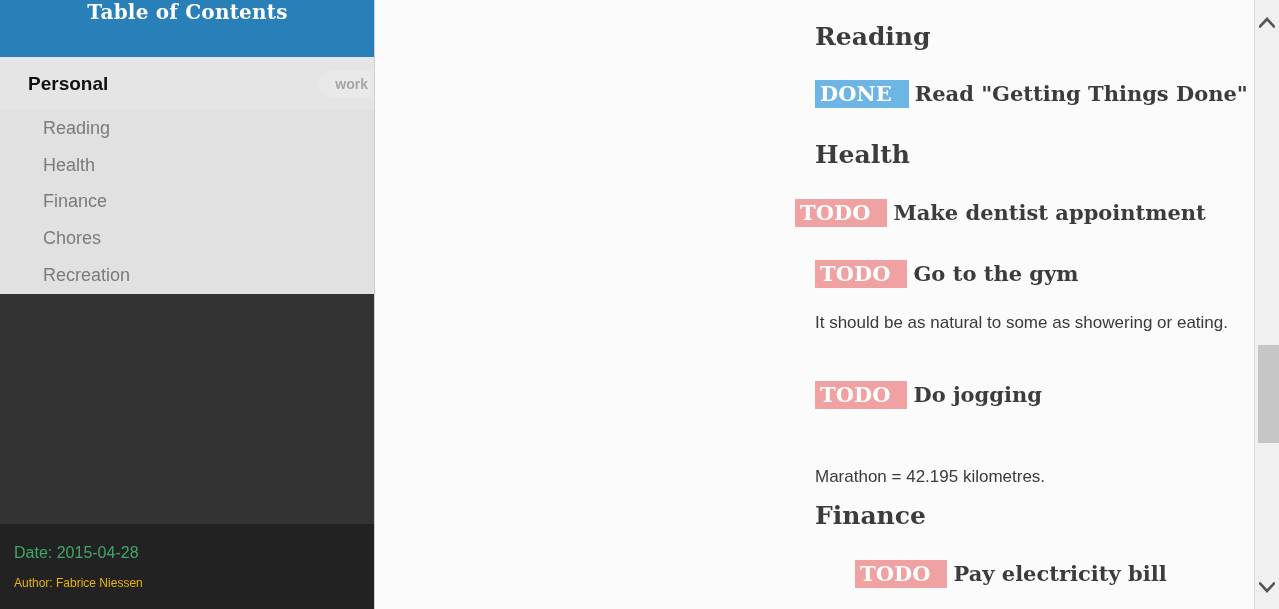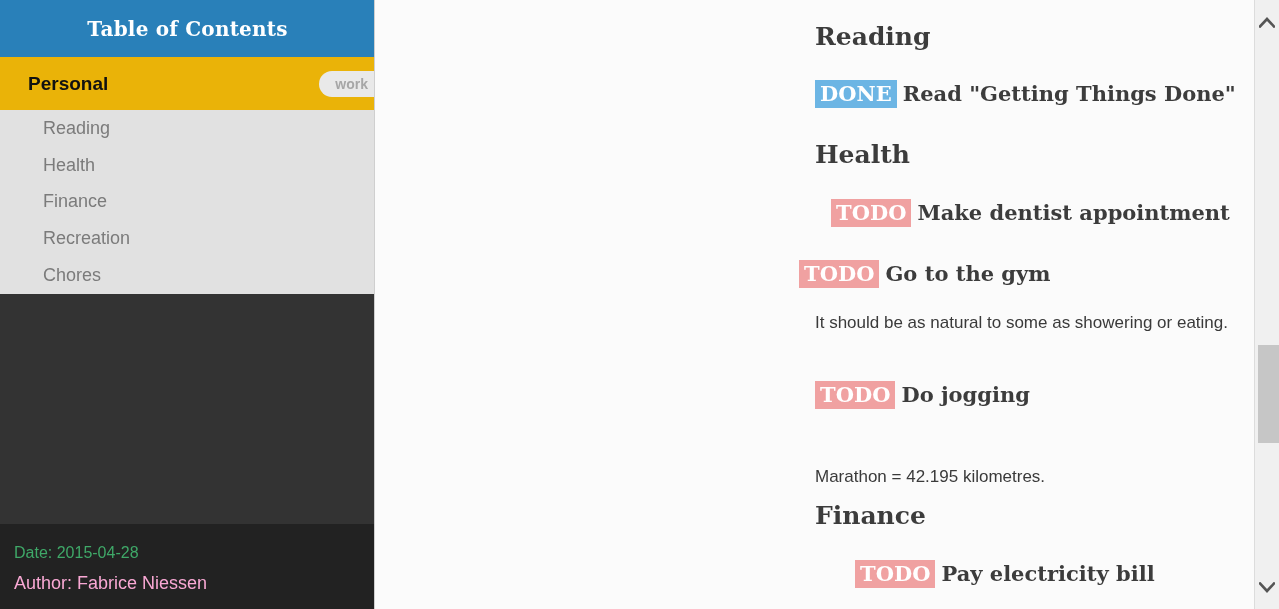--- a/index.html
+++ b/index.html
@@ -26,40 +26,39 @@
     width: 375px;
     height: 609px;
     background: #333333;
     overflow: hidden;
   }
   #toc-header {
     height: 57px;
     background: #2980b9;
     color: #ffffff;
     display: flex;
-    align-items: center;
     justify-content: center;
     font-family: "DejaVu Serif", "Liberation Serif", serif;
     font-weight: bold;
     font-size: 20px;
     letter-spacing: 0.2px;
   }
   .toc-top-item {
     position: relative;
     height: 53px;
     display: flex;
     align-items: center;
     padding-left: 28px;
     box-sizing: border-box;
     font-size: 19px;
     color: #9b9b9b;
     background: #333333;
   }
   .toc-top-item.active {
-    background: #eab308;
+    background: #e5e5e5;
     color: #111111;
     font-weight: bold;
   }
   .tag-pill {
     position: absolute;
     right: -23px;
     top: 50%;
     transform: translateY(-50%);
     background: #efefef;
     color: #9a9a9a;
@@ -101,22 +100,22 @@
     background: #222222;
     padding: 14px 0 10px 14px;
     box-sizing: border-box;
   }
   #doc-date {
     color: #3fa868;
     font-size: 16px;
     line-height: 30px;
   }
   #doc-author {
-    color: #f9a8d4;
-    font-size: 18px;
+    color: #eab308;
+    font-size: 12px;
     line-height: 30px;
   }
   #sidebar-divider {
     position: absolute;
     left: 374px;
     top: 0;
     width: 1px;
     height: 609px;
     background: #cfcfcf;
   }
@@ -150,40 +149,40 @@
     line-height: 1;
     margin: 0;
     white-space: nowrap;
   }
   .kw {
     display: inline-block;
     font-family: "DejaVu Serif", "Liberation Serif", serif;
     font-weight: bold;
     color: #ffffff;
     font-size: 21px;
-    padding: 3px 5px 4px 5px;
+    padding: 3px 17px 4px 5px;
     line-height: 1;
     margin-right: 6px;
   }
   .kw.todo { background: #f0a1a1; }
   .kw.done { background: #6cb5e4; }
   .body-p {
     font-family: "Liberation Sans", sans-serif;
     color: #3a3a3a;
     font-size: 17px;
     line-height: 1;
     margin: 0;
   }
 
   
   #h-reading  { position:absolute; left:440px; top:24px; }
   #t-reading-1{ position:absolute; left:440px; top:80px; }
   #h-health   { position:absolute; left:440px; top:142px; }
-  #t-health-1 { position:absolute; left:456px; top:199px; }
-  #t-health-2 { position:absolute; left:424px; top:260px; }
+  #t-health-1 { position:absolute; left:420px; top:199px; }
+  #t-health-2 { position:absolute; left:440px; top:260px; }
   #p-health-1 { position:absolute; left:440px; top:314px; }
   #t-health-3 { position:absolute; left:440px; top:381px; }
   #p-health-2 { position:absolute; left:440px; top:468px; }
   #h-finance  { position:absolute; left:440px; top:503px; }
   #t-finance-1{ position:absolute; left:440px; top:560px;margin-left:40px; }
 
   
   #scrollbar {
     position: absolute;
     right: 0;
@@ -235,24 +234,24 @@
       <li class="toc-sub-item">
         <span>Reading</span>
       </li>
       <li class="toc-sub-item">
         <span>Health</span>
       </li>
       <li class="toc-sub-item">
         <span>Finance</span>
       </li>
       <li class="toc-sub-item">
+        <span>Chores</span>
+      </li>
+      <li class="toc-sub-item">
         <span>Recreation</span>
-      </li>
-      <li class="toc-sub-item">
-        <span>Chores</span>
       </li>
     </ul>
 
     <div id="sidebar-filler"></div>
 
     <div id="sidebar-footer">
       <div id="doc-date">Date: 2015-04-28</div>
       <div id="doc-author">Author: Fabrice Niessen</div>
     </div>
   </div>

